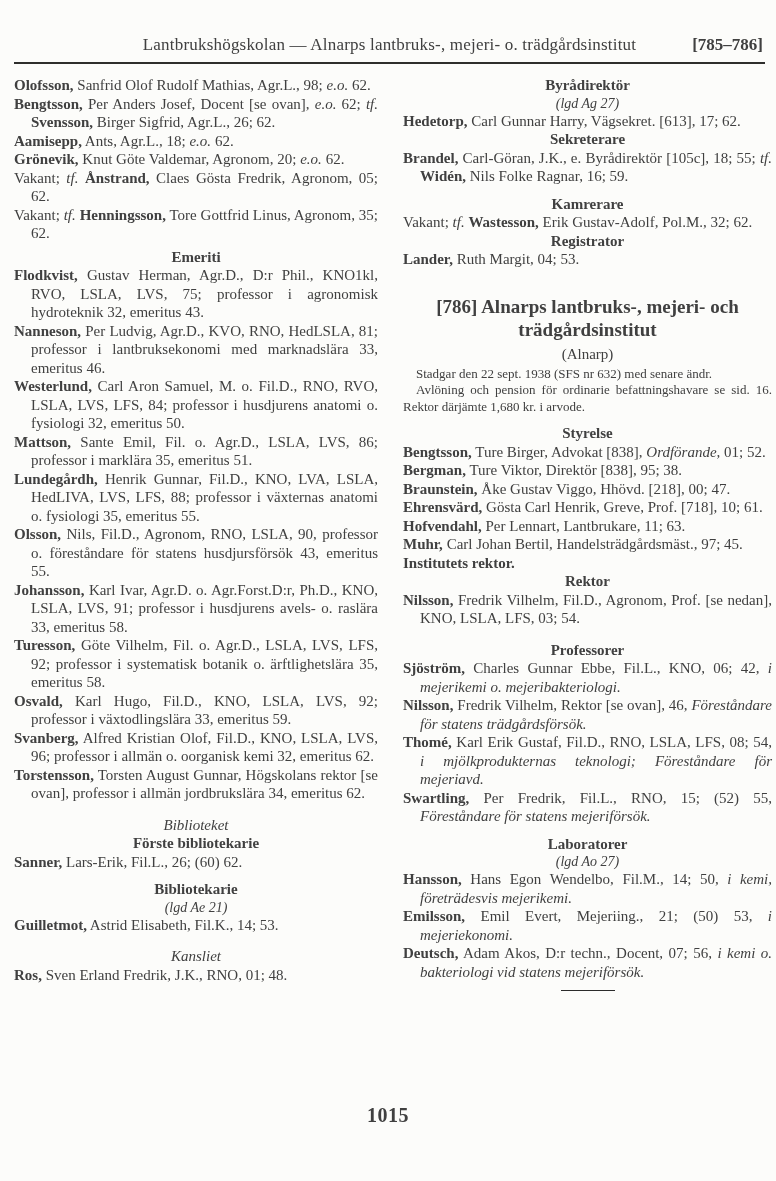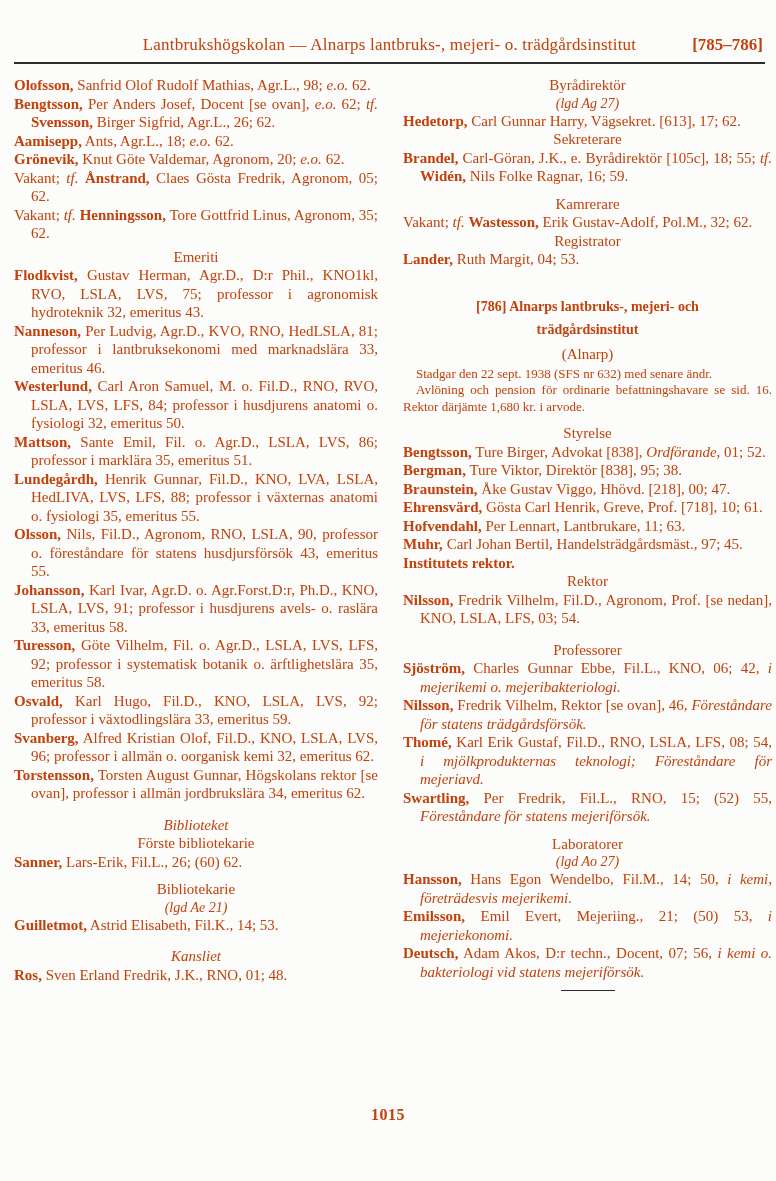--- a/index.html
+++ b/index.html
@@ -2,53 +2,53 @@
 <html lang="sv"><head>
 <meta charset="utf-8">
 <title>Lantbrukshögskolan — Alnarps lantbruks-, mejeri- o. trädgårdsinstitut</title>
 <style>
   html,body{margin:0;padding:0;background:#ffffff;}
   .page{
     position:relative;
     width:776px;height:1181px;
     box-sizing:border-box;
     background:#fcfcfa;
-    color:#c2410c;
+    color:#404040;
     font-family:"Liberation Serif","DejaVu Serif",serif;
     font-size:15px;line-height:18.5px;
     padding:34px 11px 0 14px;
     overflow:hidden;
   }
   .header{position:relative;text-align:center;font-size:17px;line-height:22px;white-space:nowrap;}
   .header-title{letter-spacing:.2px;}
   .header-ref{position:absolute;right:2px;top:0;font-weight:bold;}
   .header-rule{border-top:2px solid #2e2e2c;margin-top:6px;}
   .columns{display:flex;gap:25px;margin-top:12px;align-items:flex-start;}
   .col{box-sizing:border-box;}
   .col-left{width:364px;flex:none;}
   .col-right{width:369px;flex:none;}
 
   .entry{margin:0;padding-left:17px;text-indent:-17px;text-align:justify;}
   .entry .b{font-weight:bold;}
   .entry .i{font-style:italic;}
 
-  .h-bold{font-weight:normal;text-align:center;}
+  .h-bold{font-weight:bold;text-align:center;}
   .h-italic{font-style:italic;text-align:center;}
   .h-sub{font-style:italic;text-align:center;font-size:14px;line-height:17px;}
-  .h-main{font-weight:bold;text-align:center;font-size:14px;line-height:23px;margin-bottom:3px;}
+  .h-main{font-weight:bold;text-align:center;font-size:19px;line-height:23px;margin-bottom:3px;}
   .h-center{text-align:center;line-height:20px;margin-bottom:2px;}
   .note{font-size:13px;line-height:16.5px;text-align:justify;text-indent:13px;}
 
   .gap-xs{height:5px;}
   .gap-sm{height:9px;}
   .gap-md{height:13px;}
   .gap-lg{height:26px;}
   .end-rule{width:54px;height:0;border-top:1.6px solid #2b2b2b;margin:9px auto 0 auto;}
 
-  .pagenum{position:absolute;left:0;right:0;top:1106px;text-align:center;font-weight:bold;font-size:16px;letter-spacing:.5px;}
+  .pagenum{position:absolute;left:0;right:0;top:1106px;text-align:center;font-weight:bold;font-size:20px;letter-spacing:.5px;}
 </style>
 </head>
 <body>
 
 <div class="page">
   <div class="header">
     <span class="header-title">Lantbrukshögskolan — Alnarps lantbruks-, mejeri- o. trädgårdsinstitut</span>
     <span class="header-ref">[785–786]</span>
   </div>
   <div class="header-rule"></div>

